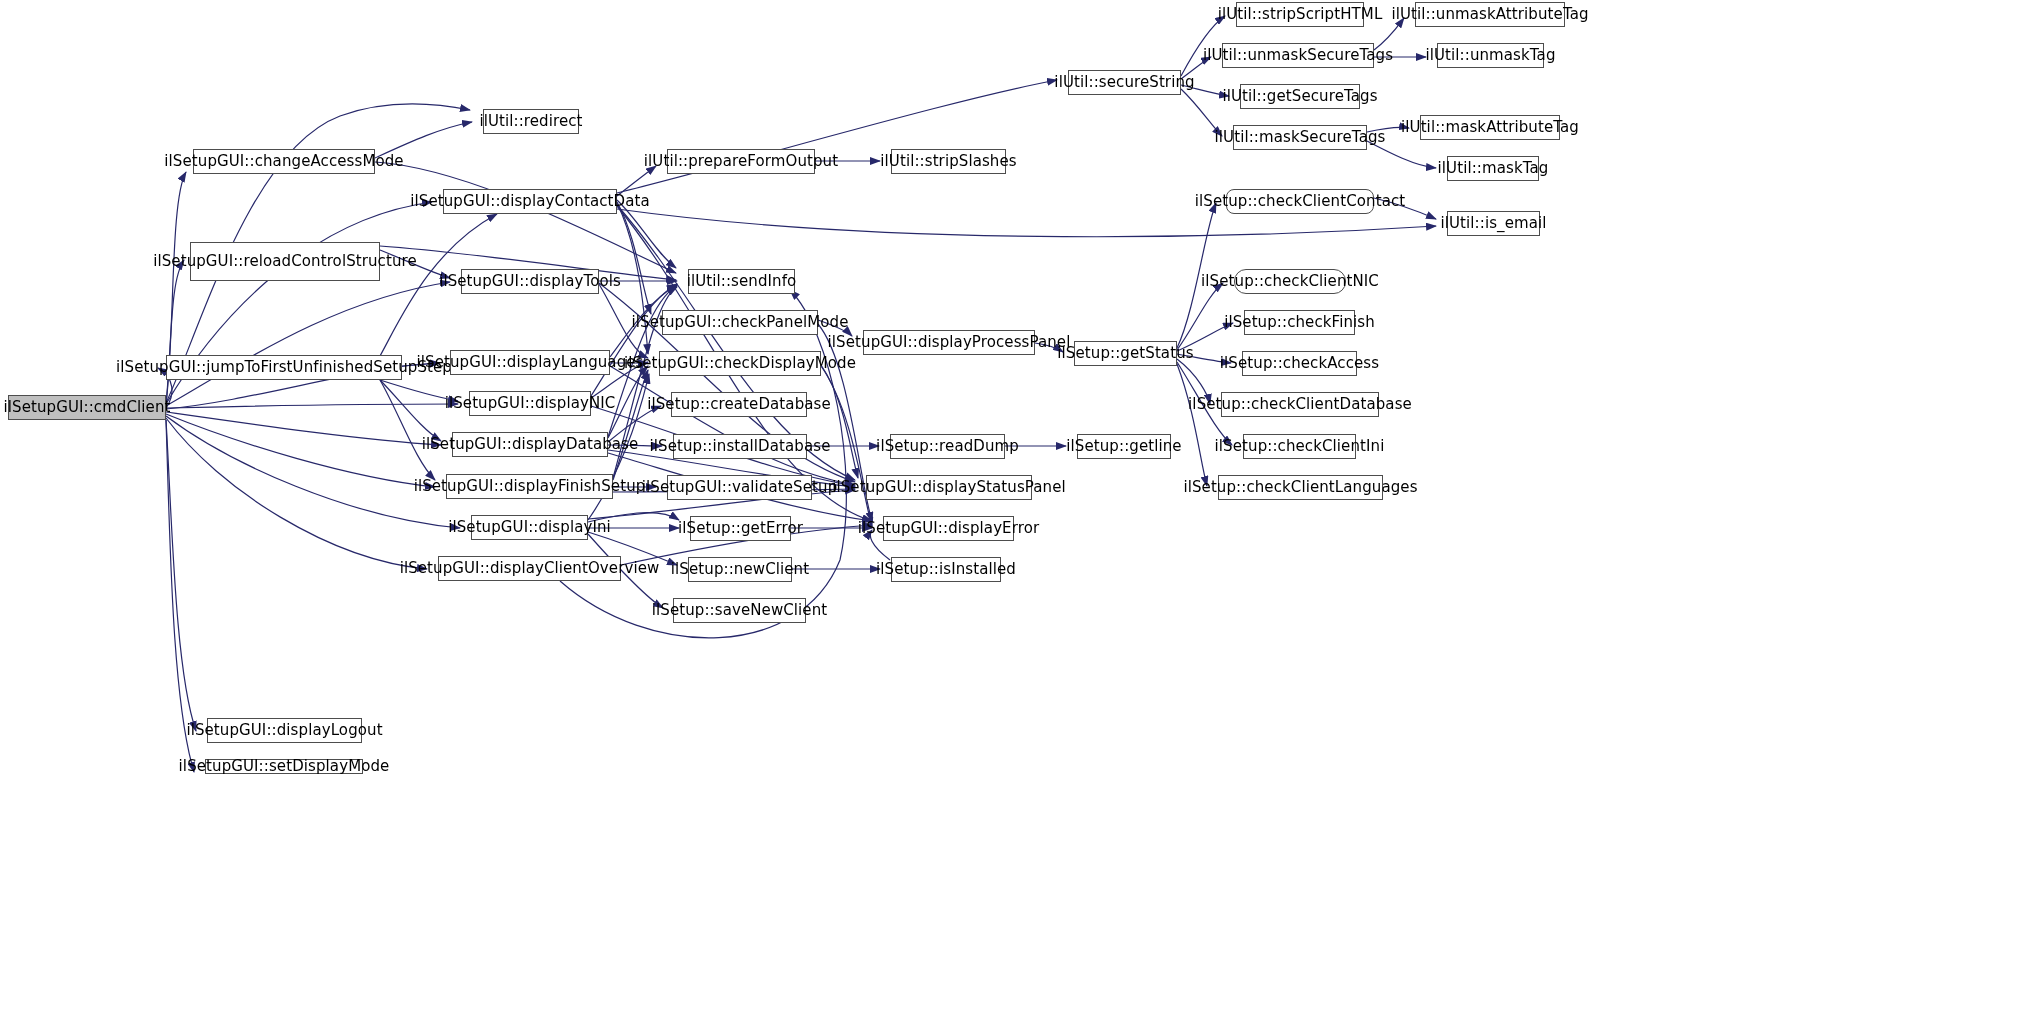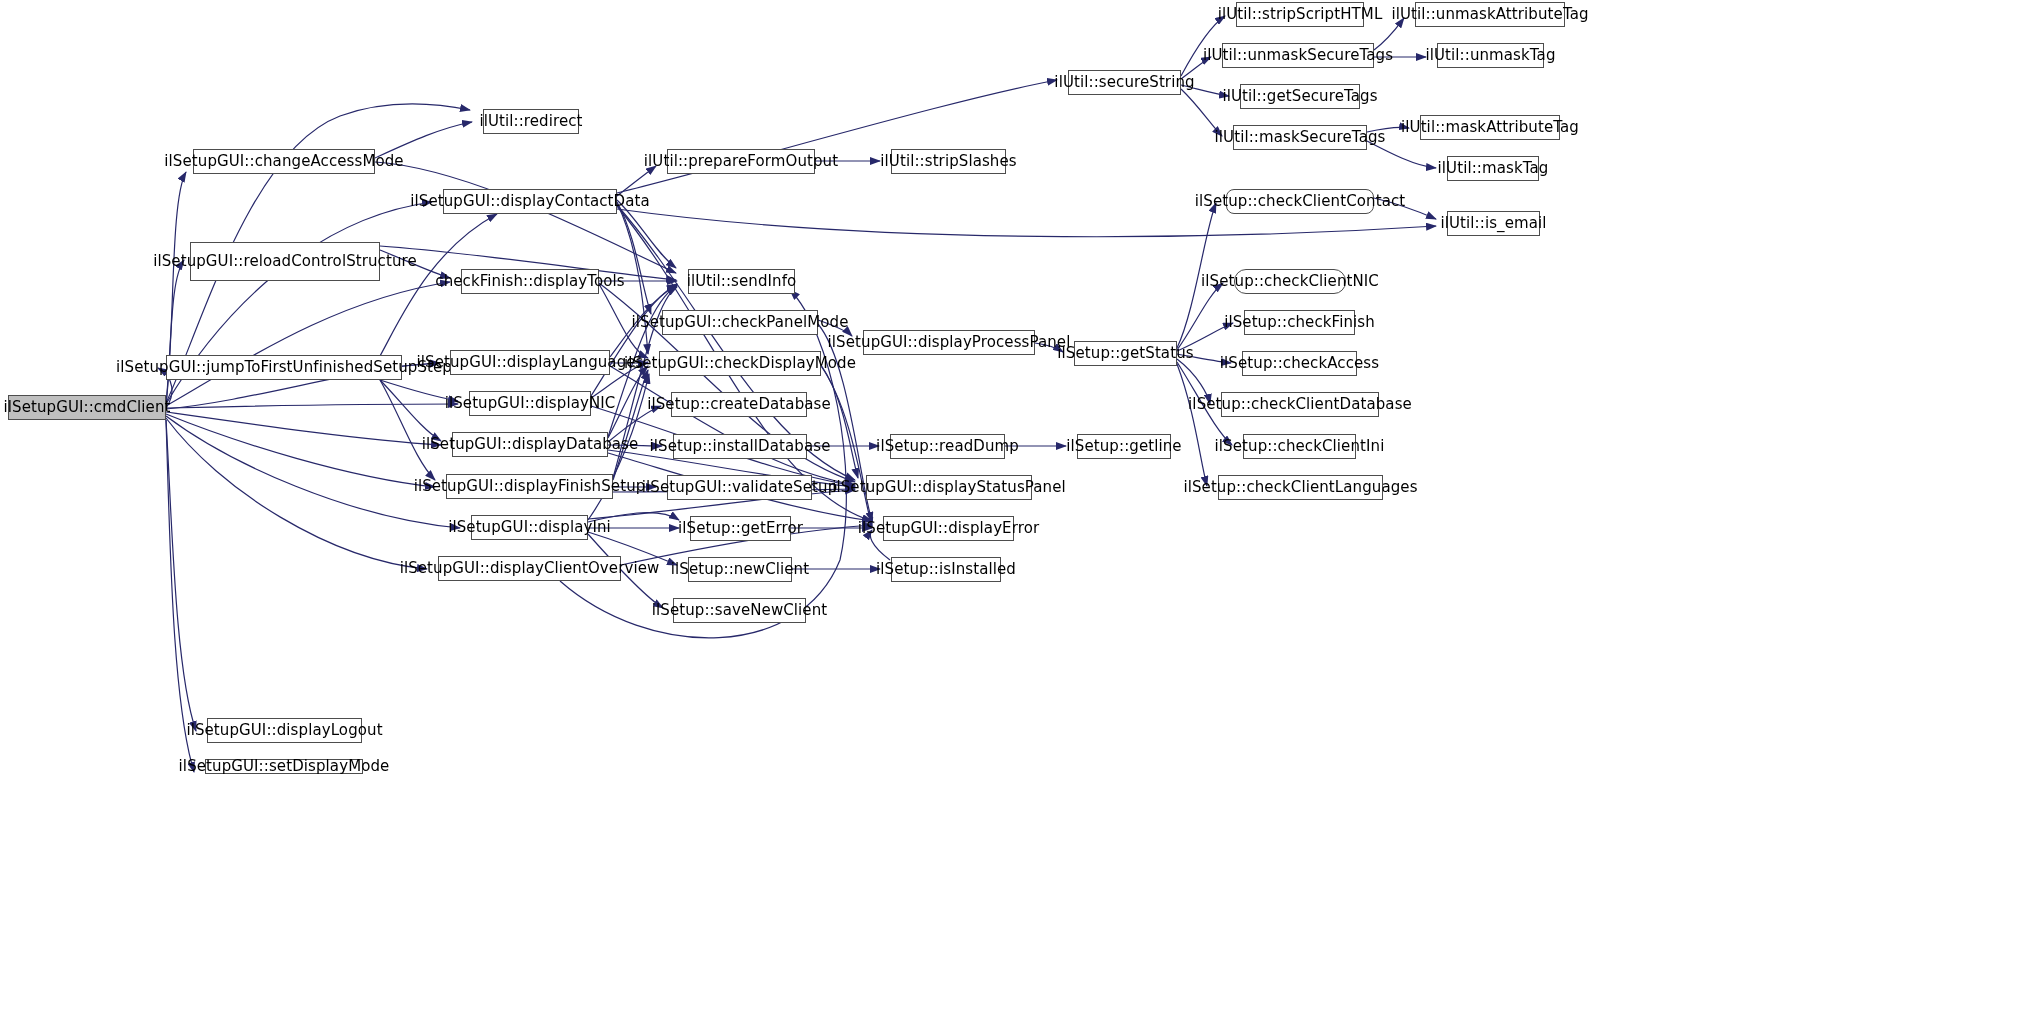--- a/index.html
+++ b/index.html
@@ -164,21 +164,21 @@
       <div class="node" style="left: 205px; top: 759px; width: 158px; height: 15px;">
         <span class="node-label">ilSetupGUI::setDisplayMode</span>
       </div>
       <div class="node" style="left: 483px; top: 109px; width: 96px; height: 25px; justify-content: center;">
         <span class="node-label">ilUtil::redirect</span>
       </div>
       <div class="node" style="left: 443px; top: 189px; width: 174px; height: 25px;">
         <span class="node-label">ilSetupGUI::displayContactData</span>
       </div>
       <div class="node" style="left: 461px; top: 269px; width: 138px; height: 25px;">
-        <span class="node-label">checkFinish::displayTools</span>
+        <span class="node-label">ilSetupGUI::displayTools</span>
       </div>
       <div class="node" style="left: 450px; top: 350px; width: 160px; height: 25px;">
         <span class="node-label">ilSetupGUI::displayLanguages</span>
       </div>
       <div class="node" style="left: 469px; top: 391px; width: 122px; height: 25px;">
         <span class="node-label">ilSetupGUI::displayNIC</span>
       </div>
       <div class="node" style="left: 452px; top: 432px; width: 156px; height: 25px;">
         <span class="node-label">ilSetupGUI::displayDatabase</span>
       </div>

